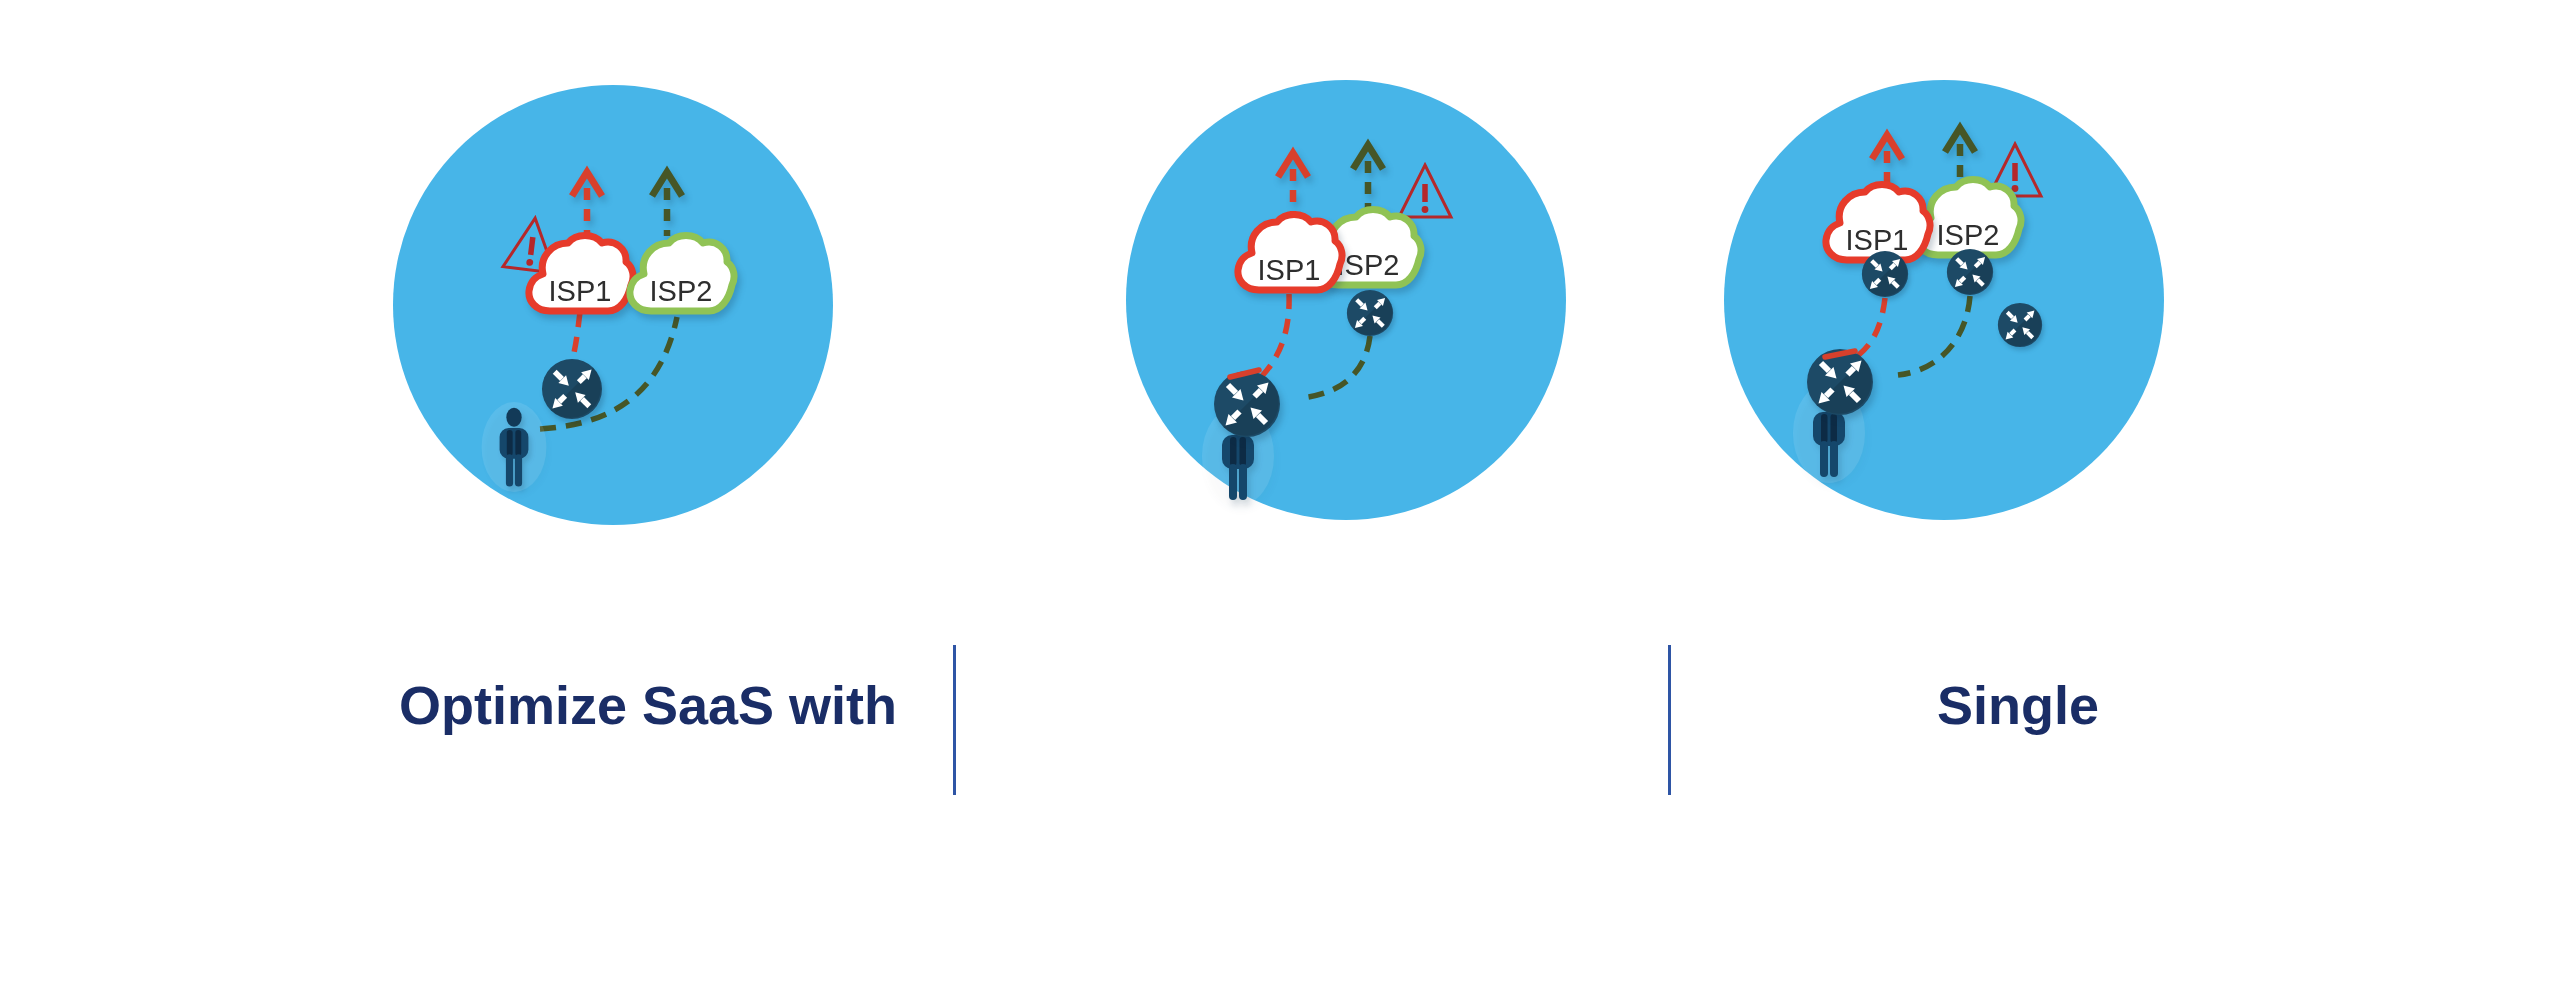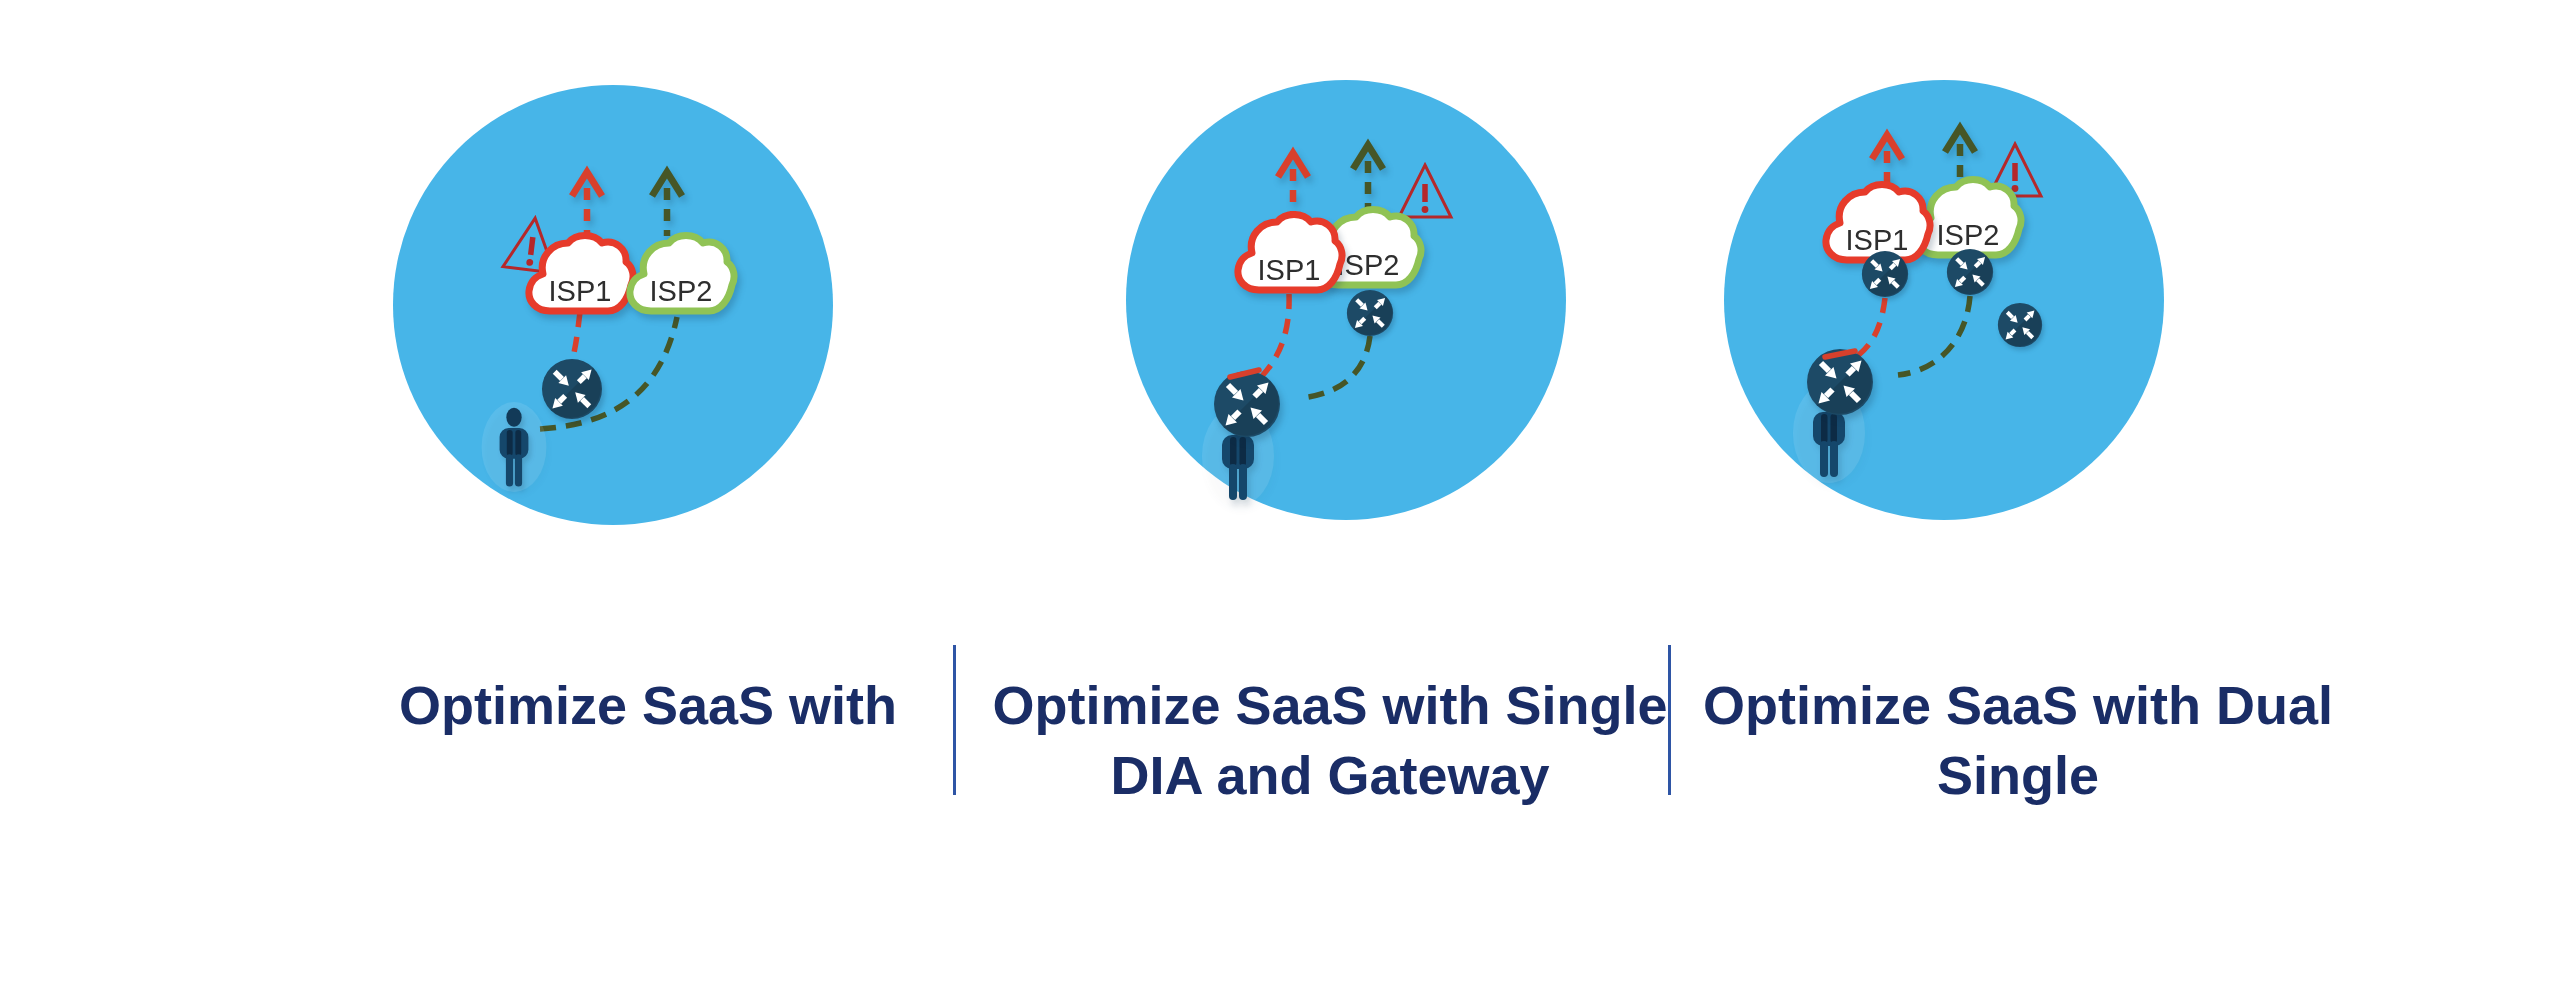--- a/index.html
+++ b/index.html
@@ -8,21 +8,21 @@
     font-family:"Liberation Sans", sans-serif; overflow:hidden;
   }
   .illus { position:absolute; }
   .sh { filter: drop-shadow(3px 5px 3px rgba(10,40,70,0.22)); }
   .cloud-label {
     font-family:"Liberation Sans", sans-serif;
     font-size:29px; fill:#2e2e2e; text-anchor:middle;
   }
   .caption {
     position:absolute; top:670px; transform:translateX(-50%);
-    text-align:center; color:#1a2d66; font-size:54px; font-weight:bold;
+    text-align:right; color:#1a2d66; font-size:54px; font-weight:bold;
     line-height:70px; letter-spacing:0;
   }
   .cap-line { white-space:nowrap; }
   .divider {
     position:absolute; top:645px; width:3px; height:150px; background:#2e55a5;
   }
 </style>
 </head>
 <body>
 
@@ -127,25 +127,20 @@
     <use href="#router" transform="translate(246,192) scale(0.7)" class="sh"></use>
     <use href="#router" transform="translate(296,245) scale(0.67)" class="sh"></use>
     <use href="#person" transform="translate(105,353)" class="sh"></use>
     <use href="#router" transform="translate(116,302)" class="sh"></use>
     <line x1="101" y1="277" x2="131" y2="271" stroke="#d8402c" stroke-width="5.5" stroke-linecap="round"></line>
   </svg>
 
   <div class="caption" style="left:648px">
     <div class="cap-line">Optimize SaaS with</div>
   </div>
-  <div class="caption" style="left:1330px">
-    <div class="cap-line">Optimize SaaS with Single</div>
-    <div class="cap-line">DIA and Gateway</div>
-  </div>
   <div class="caption" style="left:2018px">
-    <div class="cap-line">Optimize SaaS with Dual</div>
     <div class="cap-line">Single</div>
   </div>
 
   <div class="divider" style="left:953px"></div>
   <div class="divider" style="left:1668px"></div>
 
 </div>
 
 </body></html>

